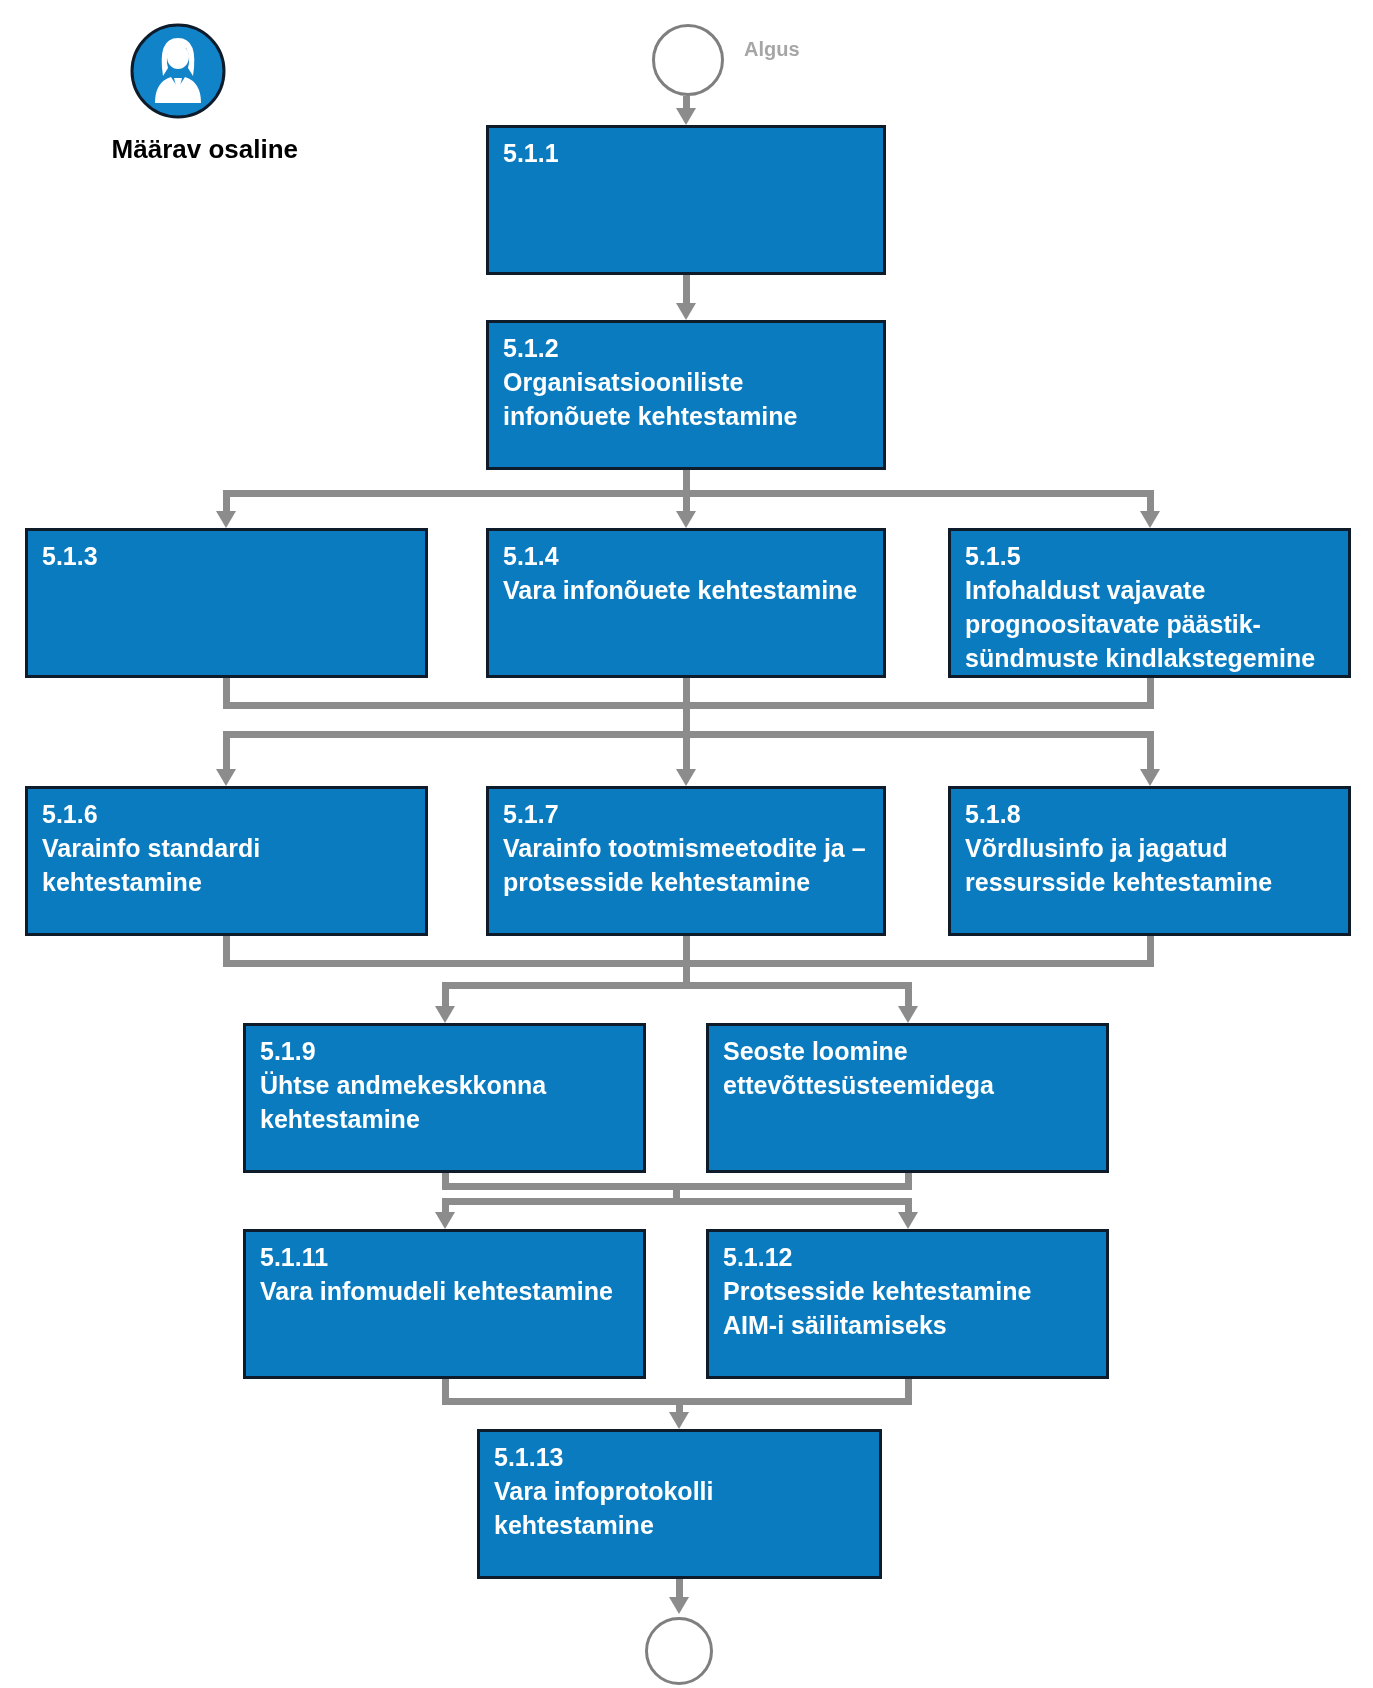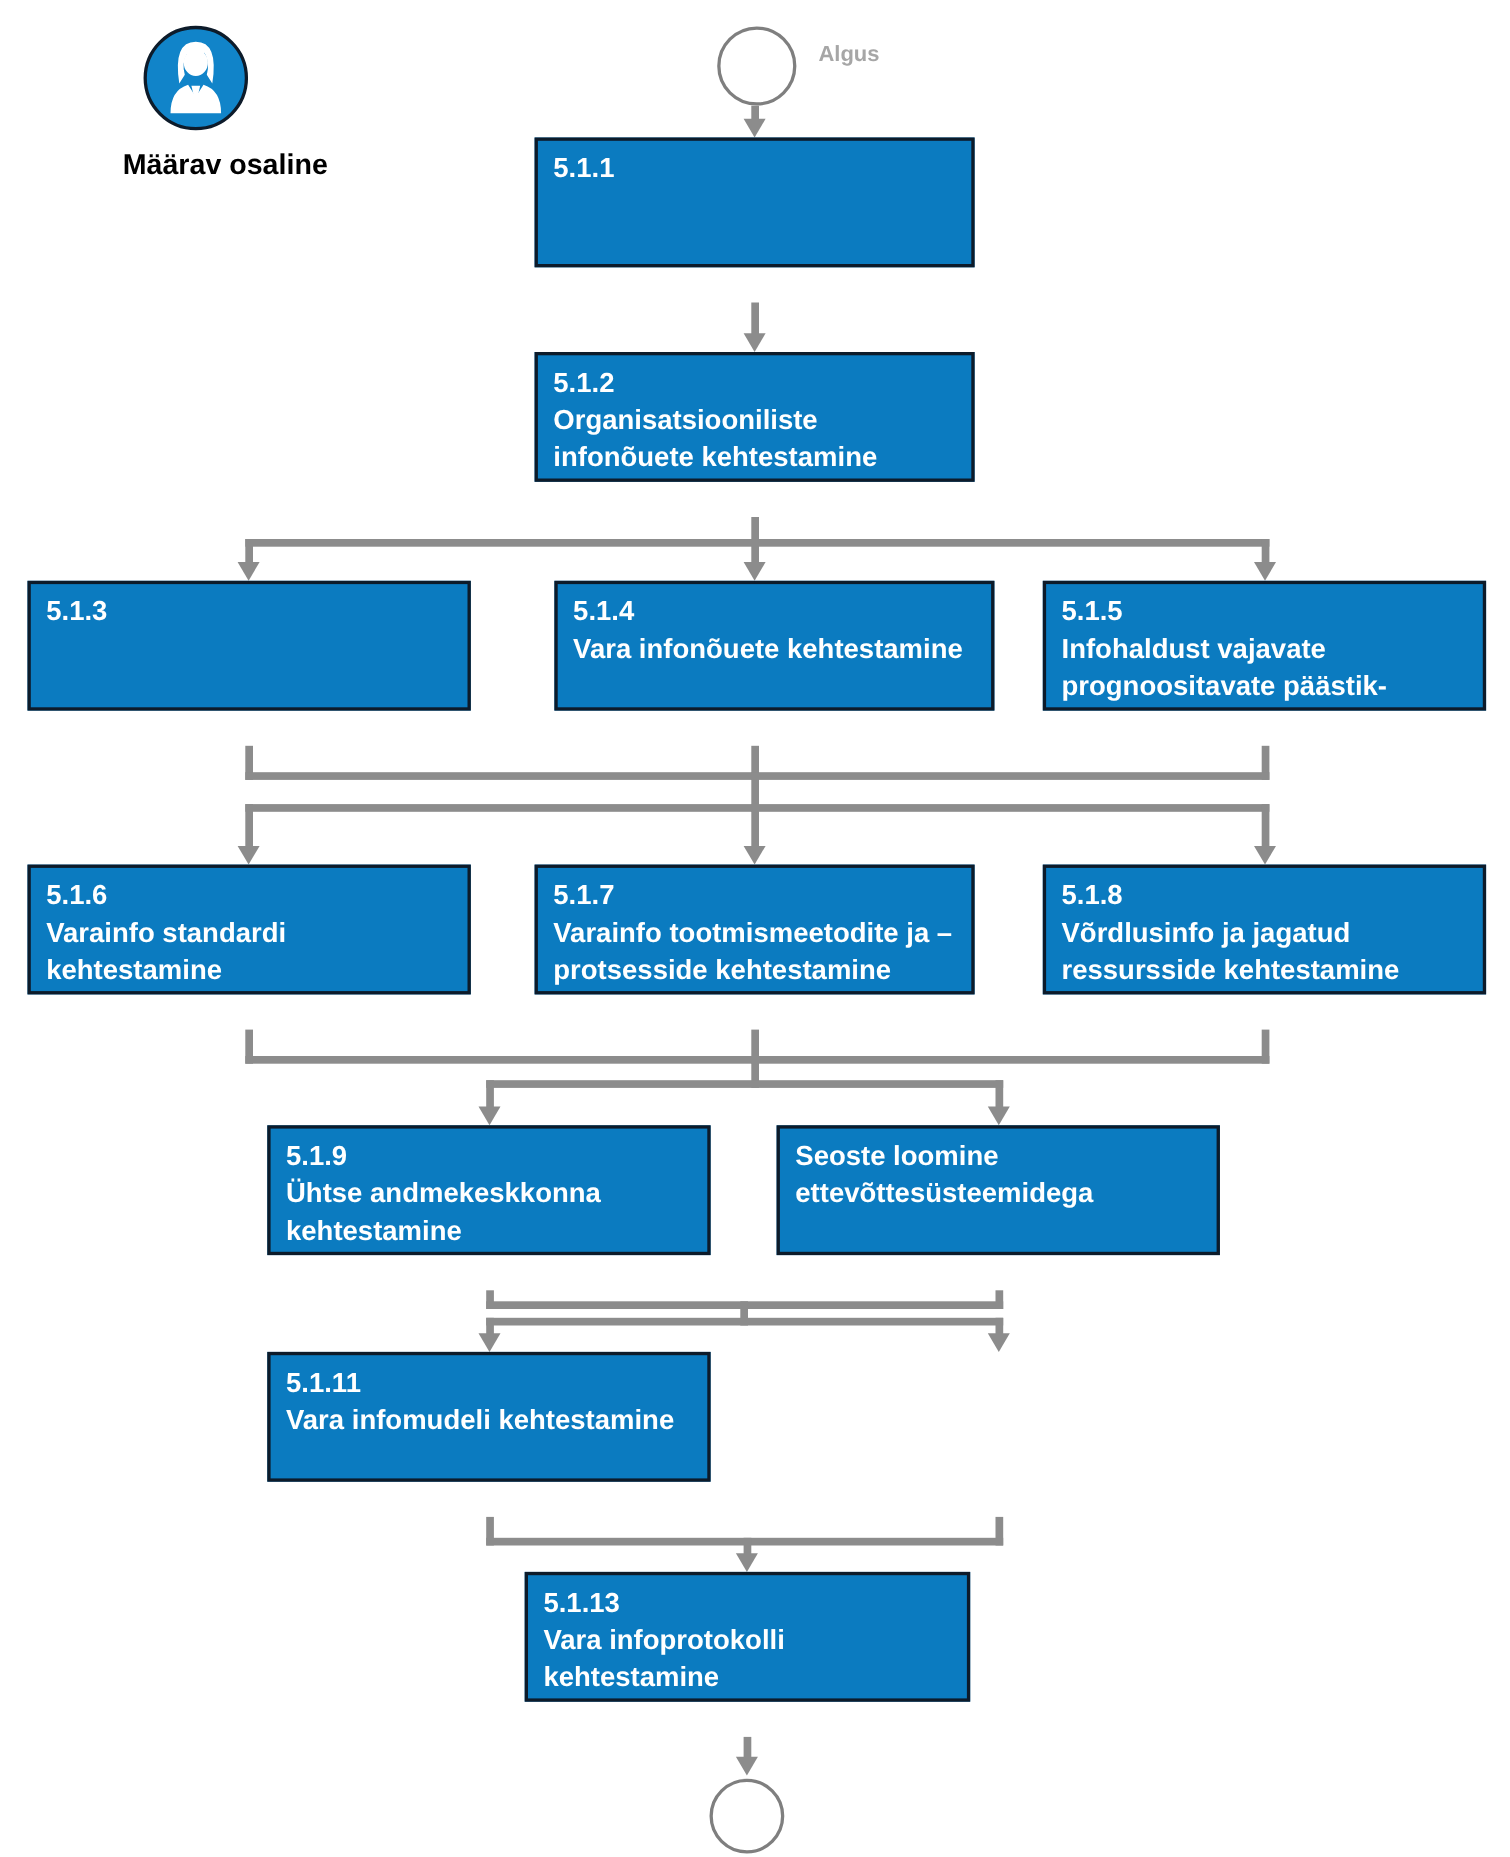--- a/index.html
+++ b/index.html
@@ -11,21 +11,21 @@
     --start-label-color:#A6A6A6;
     --lane-icon-fill:#1184C9;
     --lane-label-color:#000000;
   }
   html,body{margin:0;padding:0;background:#fff;}
   #canvas{
     position:relative;width:1373px;height:1688px;background:#fff;overflow:hidden;
     font-family:"Liberation Sans", sans-serif;
   }
   .node{
-    position:absolute;width:400px;height:118px;box-sizing:border-box;
+    position:absolute;width:400px;height:150px;box-sizing:border-box;
     background:var(--box-fill);border:3px solid var(--box-border);
     color:var(--box-text);font-weight:bold;font-size:25px;line-height:34px;
     padding:8px 14px;
   }
   .node .node-title{white-space:pre-line;}
   .terminal{
     position:absolute;border-radius:50%;background:#fff;
     border:3px solid var(--terminal-border);box-sizing:border-box;
   }
   .vl{position:absolute;width:7px;background:var(--connector);}
@@ -84,21 +84,21 @@
   <div class="hl" style="left:223px;top:490px;width:931px;"></div>
   <div class="vl" style="left:223px;top:490px;height:21px;"></div>
   <div class="vl" style="left:1147px;top:490px;height:21px;"></div>
   <div class="ah" style="left:216px;top:511px;"></div>
   <div class="ah" style="left:676px;top:511px;"></div>
   <div class="ah" style="left:1140px;top:511px;"></div>
 
   <div class="node" style="left:25px;top:528px;width:403px;">
     <div class="node-id">5.1.3</div>
   </div>
-  <div class="node" style="left:504px;top:528px;">
+  <div class="node" style="left:486px;top:528px;">
     <div class="node-id">5.1.4</div>
     <div class="node-title">Vara infonõuete kehtestamine</div>
   </div>
   <div class="node" style="left:948px;top:528px;width:403px;">
     <div class="node-id">5.1.5</div>
     <div class="node-title">Infohaldust vajavate
 prognoositavate päästik-
 sündmuste kindlakstegemine</div>
   </div>
 
@@ -159,20 +159,25 @@
   <div class="hl" style="left:442px;top:1198px;width:470px;"></div>
   <div class="vl" style="left:442px;top:1198px;height:16px;"></div>
   <div class="vl" style="left:905px;top:1198px;height:16px;"></div>
   <div class="ah" style="left:435px;top:1212px;"></div>
   <div class="ah" style="left:898px;top:1212px;"></div>
 
   <div class="node" style="left:243px;top:1229px;width:403px;">
     <div class="node-id">5.1.11</div>
     <div class="node-title">Vara infomudeli kehtestamine</div>
   </div>
+  <div class="node" style="left:706px;top:1229px;width:403px;">
+    <div class="node-id">5.1.12</div>
+    <div class="node-title">Protsesside kehtestamine
+AIM-i säilitamiseks</div>
+  </div>
 
   <div class="vl" style="left:442px;top:1379px;height:26px;"></div>
   <div class="vl" style="left:905px;top:1379px;height:26px;"></div>
   <div class="hl" style="left:442px;top:1398px;width:470px;"></div>
   <div class="vl" style="left:676px;top:1398px;height:16px;"></div>
   <div class="ah" style="left:669px;top:1412px;"></div>
 
   <div class="node" style="left:477px;top:1429px;width:405px;">
     <div class="node-id">5.1.13</div>
     <div class="node-title">Vara infoprotokolli

